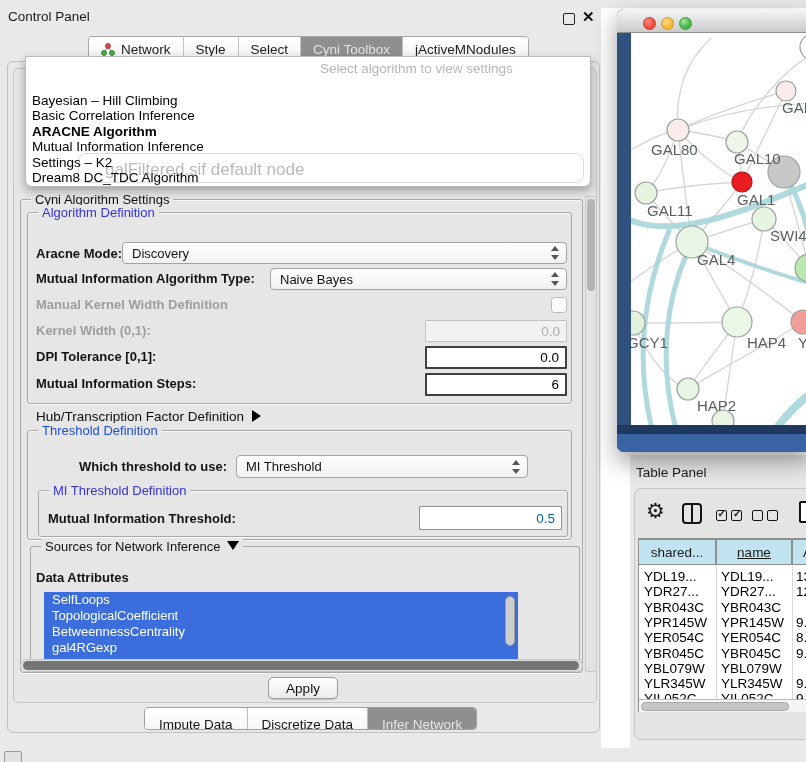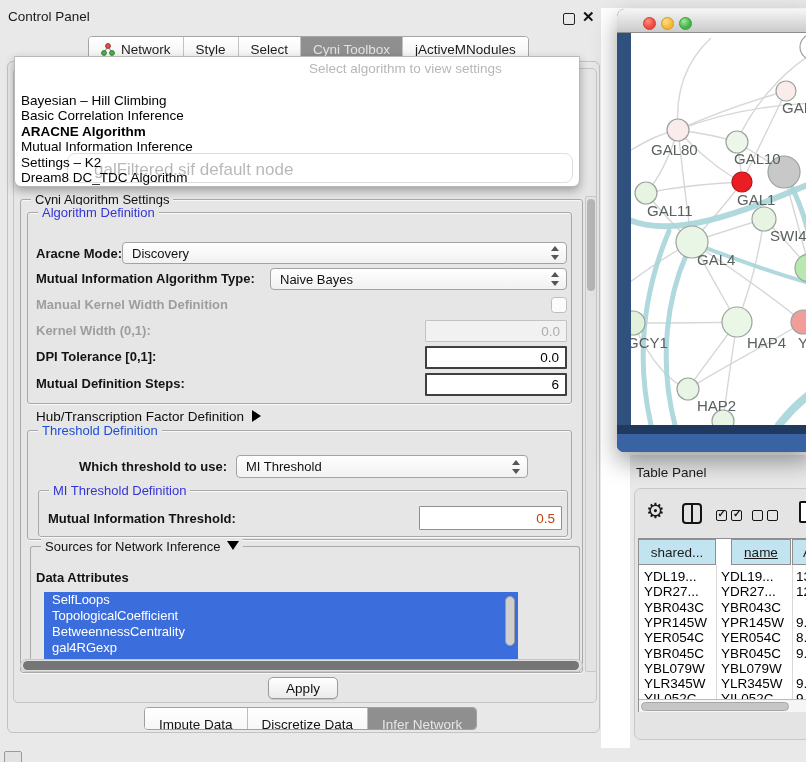--- a/index.html
+++ b/index.html
@@ -18,21 +18,21 @@
   .close-btn{left:582px;top:8px;font-size:15px;font-weight:bold;color:#111;}
   .outer-box{left:7px;top:61px;width:593px;height:672px;border:1px solid #c2c2c2;border-radius:6px;background:#e8e8e8;}
   .inner-box{left:13px;top:68px;width:584px;height:635px;border:1px solid #c6c6c6;border-radius:5px;background:#e6e6e6;}
   
   .tabstrip{left:88px;top:36px;height:24px;display:flex;border:1px solid #a5a5a5;border-radius:4px;background:#fdfdfd;overflow:hidden;font-size:13.5px;}
   .tab{display:flex;align-items:center;justify-content:center;padding:12px 12px;color:#1c1c1c;border-right:1px solid #c3c3c3;background:linear-gradient(#ffffff,#f2f2f2);}
   .tab:last-child{border-right:none;}
   .tab.sel{background:#8f8f8f;color:#e3e3e3;}
   .nettab-icon{width:14px;height:13px;margin-right:6px;}
   
-  .popup{left:14px;top:56px;width:566px;height:131px;background:#fff;border:1px solid #b9b9b9;border-radius:0 0 7px 7px;box-shadow:0 4px 10px rgba(0,0,0,.30);z-index:40;}
+  .popup{left:25px;top:56px;width:566px;height:131px;background:#fff;border:1px solid #b9b9b9;border-radius:0 0 7px 7px;box-shadow:0 4px 10px rgba(0,0,0,.30);z-index:40;}
   .popup-placeholder{position:absolute;left:294px;top:4px;font-size:13.5px;color:#b7b7b7;}
   .popup-items{position:absolute;left:6px;top:36px;right:6px;}
   .popup-item{font-size:13.5px;line-height:15.4px;color:#000;white-space:nowrap;}
   .popup-item.hl{font-weight:bold;}
   .ghost-combo{position:absolute;left:52px;top:96px;width:506px;height:30px;border:1px solid rgba(0,0,0,.13);border-radius:8px;}
   .ghost-combo span{position:absolute;left:26px;top:6px;font-size:17px;color:rgba(40,40,40,.33);}
   
   .group{border:1px solid #a9a9a9;border-radius:3px;box-shadow:inset 0 1px 0 rgba(255,255,255,.7), 0 1px 0 rgba(255,255,255,.7);}
   .legend{position:absolute;top:-8px;left:10px;background:#e6e6e6;padding:0 4px;font-size:13px;white-space:nowrap;}
   .legend.blue{color:#3434d6;}
@@ -41,21 +41,21 @@
   .lbl.dis{color:#9e9e9e;}
   
   .combo{background:linear-gradient(#ffffff,#f1f1f1);border:1px solid #a3a3a3;border-radius:4px;font-size:13px;color:#111;display:flex;align-items:center;padding-left:9px;}
   .combo .spin{position:absolute;right:7px;top:50%;transform:translateY(-50%);width:9px;height:14px;}
   .spin i{position:absolute;left:1px;width:0;height:0;border-left:4px solid transparent;border-right:4px solid transparent;}
   .spin .up{top:0;border-bottom:5px solid #555;}
   .spin .dn{bottom:0;border-top:5px solid #555;}
   .tinput{font-family:"Liberation Sans",sans-serif;font-size:13.5px;text-align:right;padding:0 6px;border-radius:1px;}
   .tinput.dark{border:2px solid #3f3f3f;background:#fff;color:#000;}
   .tinput.dis{border:1px solid #c3c3c3;background:#f1f1f1;color:#adadad;}
-  .tinput.norm{border:1px solid #8f8f8f;background:#fff;color:#c2410c;}
+  .tinput.norm{border:1px solid #8f8f8f;background:#fff;color:#0369a1;}
   .checkbox{border:1px solid #bdbdbd;border-radius:3.5px;background:#fbfbfb;}
   .tri-right{display:inline-block;width:0;height:0;border-top:6px solid transparent;border-bottom:6px solid transparent;border-left:9px solid #000;vertical-align:-1px;margin-left:8px;}
   .tri-down{display:inline-block;width:0;height:0;border-left:6px solid transparent;border-right:6px solid transparent;border-top:9px solid #000;vertical-align:1px;margin-left:6px;}
   
   .attr-list{background:#3b6edc;overflow:hidden;}
   .attr-item{font-size:13px;line-height:16px;color:#fff;padding-left:8px;white-space:nowrap;}
   .attr-scroll{position:absolute;right:3px;top:4px;width:10px;height:50px;background:#cfcfcf;border-radius:5px;border:1px solid #9d9d9d;}
   
   .vscroll{background:#e3e3e3;border:1px solid #c9c9c9;border-radius:2px;}
   .vthumb{position:absolute;left:1px;width:8px;background:#b5b5b5;border-radius:4px;}
@@ -157,21 +157,21 @@
         <i class="up"></i>
         <i class="dn"></i>
       </span>
   </div>
   <div class="abs lbl dis" style="left:36px;top:297px;">Manual Kernel Width Definition</div>
   <div class="abs checkbox" style="left:551px;top:297px;width:16px;height:16px;"></div>
   <div class="abs lbl dis" style="left:36px;top:323px;">Kernel Width (0,1):</div>
   <input class="abs tinput dis" style="left: 425px; top: 320px; width: 142px; height: 22px;" value="0.0">
   <div class="abs lbl" style="left:36px;top:349px;">DPI Tolerance [0,1]:</div>
   <input class="abs tinput dark" style="left: 425px; top: 346px; width: 142px; height: 23px;" value="0.0">
-  <div class="abs lbl" style="left:36px;top:376px;">Mutual Definition Steps:</div>
+  <div class="abs lbl" style="left:36px;top:376px;">Mutual Information Steps:</div>
   <input class="abs tinput dark" style="left: 425px; top: 373px; width: 142px; height: 23px;" value="6">
 
   <div class="abs" style="left:36px;top:409px;font-size:13.5px;color:#0d0d0d;">
     <span>Hub/Transcription Factor Definition</span><span class="tri-right"></span>
   </div>
 
   <div class="abs group" style="left:27px;top:430px;width:545px;height:110px;">
     <span class="legend green">Threshold Definition</span>
   </div>
   <div class="abs lbl" style="left:79px;top:459px;">Which threshold to use:</div>
@@ -326,21 +326,21 @@
   <div class="abs gear-icon">⚙</div>
   <div class="abs col-icon">
       <i></i>
     </div>
   <div class="abs" style="left:716px;top:507px;"><span class="cb-ico on"></span> <span class="cb-ico on"></span></div>
   <div class="abs" style="left:752px;top:507px;"><span class="cb-ico"></span> <span class="cb-ico"></span></div>
   <div class="abs doc-icon"></div>
 
   <div class="abs tbl">
     <div class="th-cell" style="left:-1px;width:78px;">shared...</div>
-    <div class="th-cell" style="left:92px;width:60px;text-decoration:underline;">name</div>
+    <div class="th-cell" style="left:77px;width:76px;text-decoration:underline;">name</div>
     <div class="th-cell" style="left:153px;width:40px;justify-content:flex-start;padding-left:10px;">A</div>
     <div class="colline" style="left:77px;"></div>
     <div class="colline" style="left:153px;"></div>
 
     <div class="td-cell" style="left:5px;top:30px;">YDL19...</div>
     <div class="td-cell" style="left:82px;top:30px;">YDL19...</div>
     <div class="td-cell" style="left:157px;top:30px;">13</div>
     <div class="td-cell" style="left:5px;top:45px;">YDR27...</div>
     <div class="td-cell" style="left:82px;top:45px;">YDR27...</div>
     <div class="td-cell" style="left:157px;top:45px;">12</div>

